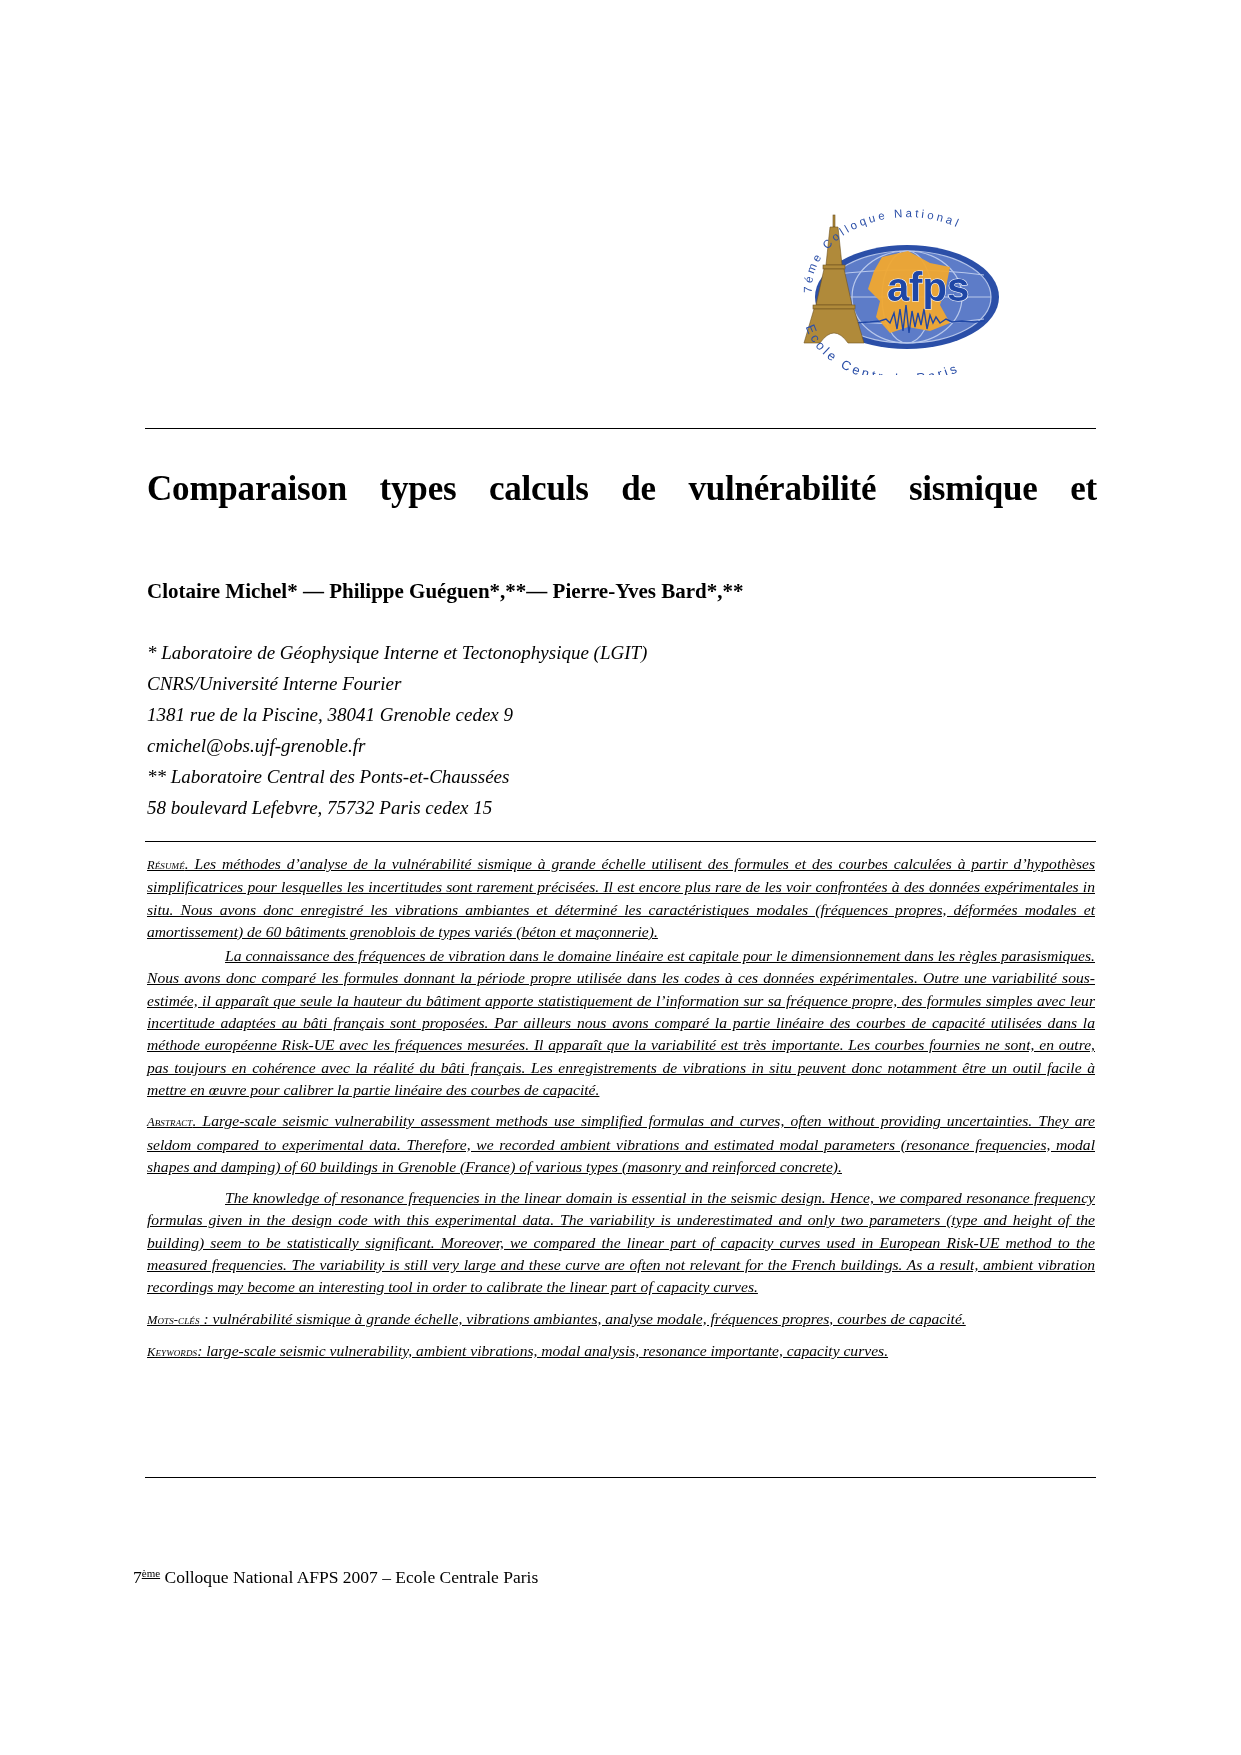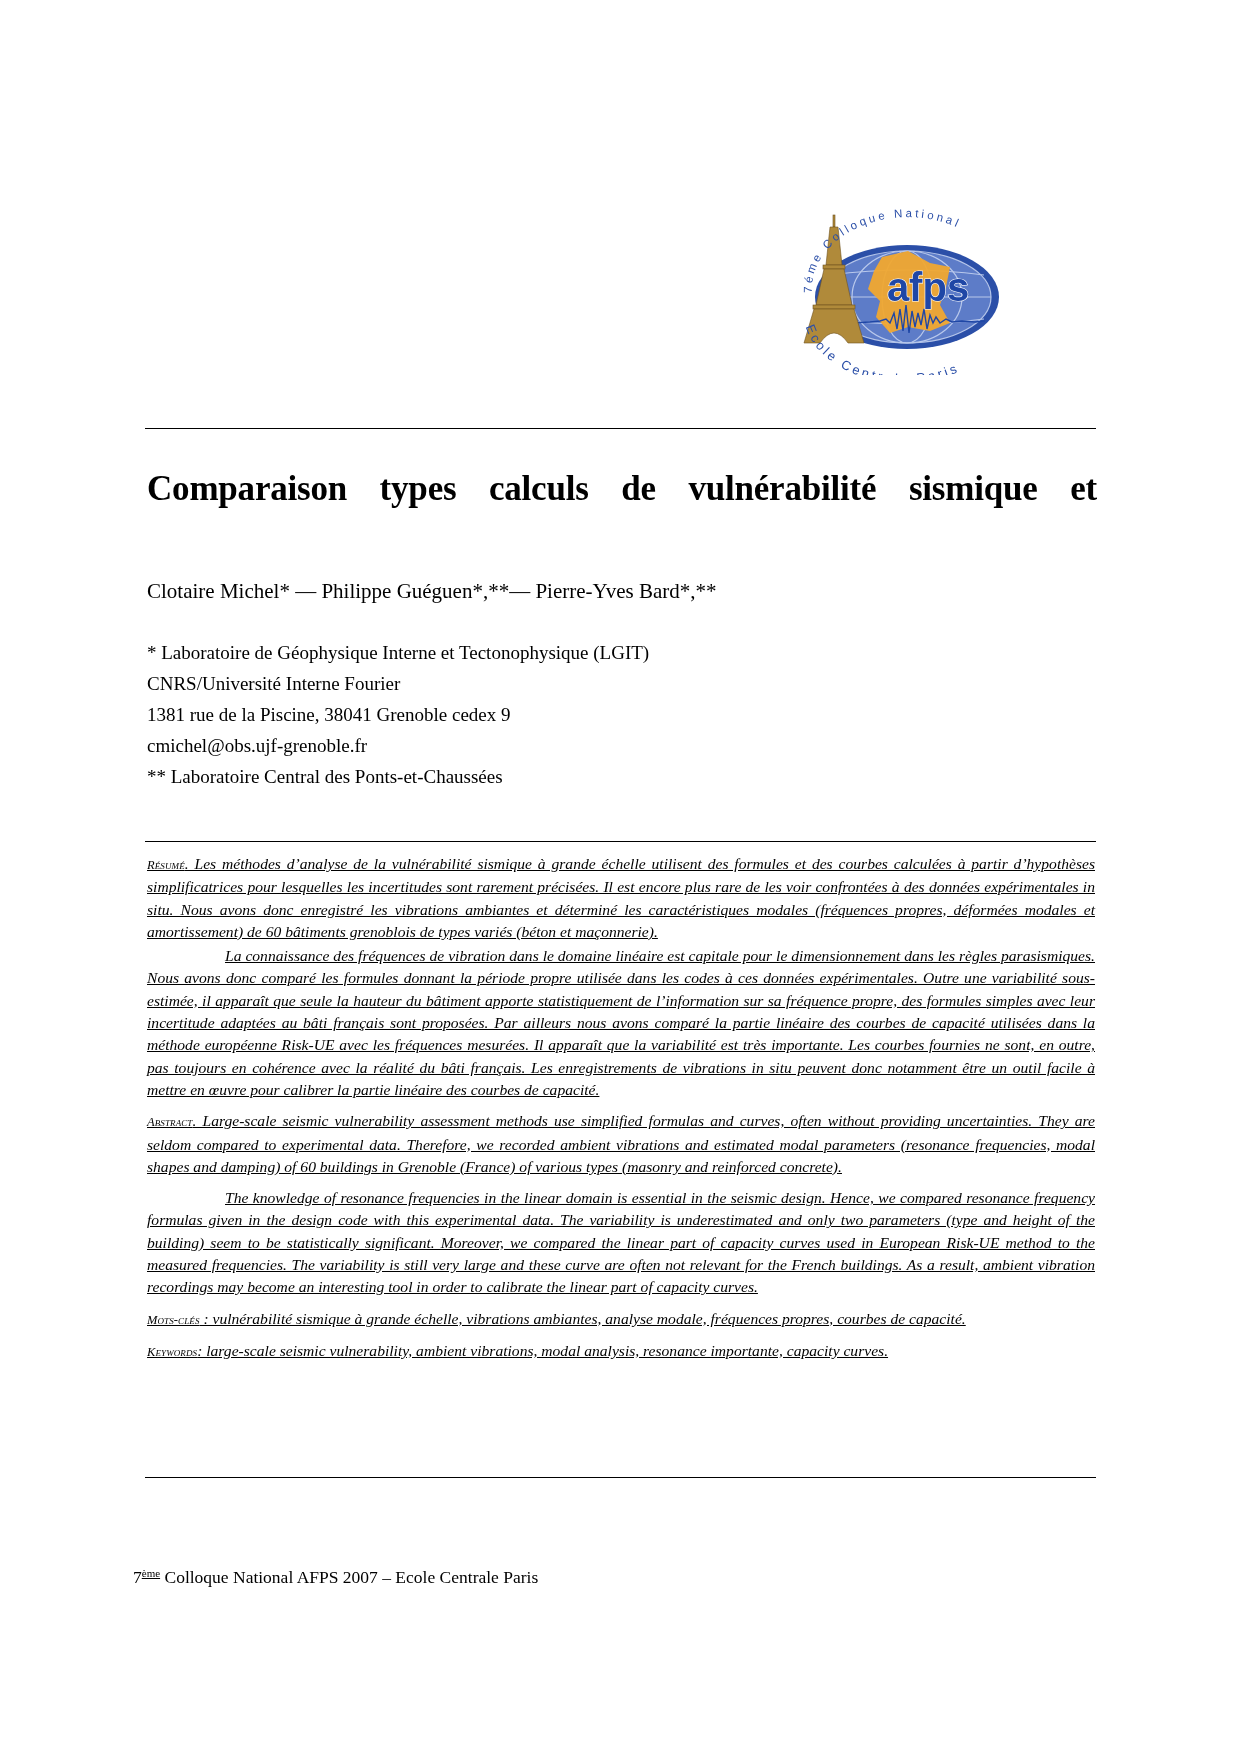--- a/index.html
+++ b/index.html
@@ -11,23 +11,23 @@
 
     .rule { position:absolute; left:145px; width:951px; height:0; border-top:1.6px solid #000; }
     .rule.top { top:428px; }
     .rule.mid { top:841px; }
     .rule.bottom { top:1477px; }
 
     .title { position:absolute; left:147px; top:468px; width:950px; font-family:"Liberation Serif", serif; font-weight:bold; font-size:35px; line-height:41px; text-align:justify; letter-spacing:-0.2px; }
     .title .l1 { display:block; text-align:justify; text-align-last:justify; }
     .title .l2 { display:block; }
 
-    .authors { position:absolute; left:147px; top:578px; font-weight:normal; font-size:21px; line-height:26px; }
+    .authors { position:absolute; left:147px; top:578px; font-weight:bold; font-size:21px; line-height:26px; }
 
-    .affils { position:absolute; left:147px; top:637px; font-size:19px; line-height:31px; }
+    .affils { position:absolute; left:147px; top:637px; font-style:italic; font-size:19px; line-height:31px; }
     .affils div { white-space:nowrap; }
 
     .abstract-block { position:absolute; left:147px; top:853px; width:948px; font-style:italic; font-size:15.6px; line-height:22.3px; text-align:justify;text-decoration:underline; }
     .abstract-block p { margin:0; }
     .abstract-block p.indent { text-indent:78px; margin-top:2px; }
     .abstract-block p.gap { margin-top:9px; }
     .sc { font-variant:small-caps; font-size:12.5px; letter-spacing:0.1px; }
 
     .footer { position:absolute; left:133px; top:1566px; font-size:17.5px; line-height:22px; white-space:nowrap; }
     .footer sup { font-size:11px; vertical-align:top; position:relative; top:-4px;text-decoration:underline; }
@@ -87,20 +87,21 @@
   </h1>
 
   <div class="authors">Clotaire Michel* — Philippe Guéguen*,**— Pierre-Yves Bard*,**</div>
 
   <div class="affils">
     <div>* Laboratoire de Géophysique Interne et Tectonophysique (LGIT)</div>
     <div>CNRS/Université Interne Fourier</div>
     <div>1381 rue de la Piscine, 38041 Grenoble cedex 9</div>
     <div>cmichel@obs.ujf-grenoble.fr</div>
     <div>** Laboratoire Central des Ponts-et-Chaussées</div>
+    <div>58 boulevard Lefebvre, 75732 Paris cedex 15</div>
   </div>
 
   <div class="rule mid"></div>
 
   <div class="abstract-block">
     <p><span class="sc">Résumé</span><span>. Les méthodes d’analyse de la vulnérabilité sismique à grande échelle utilisent des formules et des courbes calculées à partir d’hypothèses simplificatrices pour lesquelles les incertitudes sont rarement précisées. Il est encore plus rare de les voir confrontées à des données expérimentales in situ. Nous avons donc enregistré les vibrations ambiantes et déterminé les caractéristiques modales (fréquences propres, déformées modales et amortissement) de 60 bâtiments grenoblois de types variés (béton et maçonnerie).</span></p>
     <p class="indent">La connaissance des fréquences de vibration dans le domaine linéaire est capitale pour le dimensionnement dans les règles parasismiques. Nous avons donc comparé les formules donnant la période propre utilisée dans les codes à ces données expérimentales. Outre une variabilité sous-estimée, il apparaît que seule la hauteur du bâtiment apporte statistiquement de l’information sur sa fréquence propre, des formules simples avec leur incertitude adaptées au bâti français sont proposées. Par ailleurs nous avons comparé la partie linéaire des courbes de capacité utilisées dans la méthode européenne Risk-UE avec les fréquences mesurées. Il apparaît que la variabilité est très importante. Les courbes fournies ne sont, en outre, pas toujours en cohérence avec la réalité du bâti français. Les enregistrements de vibrations in situ peuvent donc notamment être un outil facile à mettre en œuvre pour calibrer la partie linéaire des courbes de capacité.</p>
     <p class="gap"><span class="sc">Abstract</span><span>. Large-scale seismic vulnerability assessment methods use simplified formulas and curves, often without providing uncertainties. They are seldom compared to experimental data. Therefore, we recorded ambient vibrations and estimated modal parameters (resonance frequencies, modal shapes and damping) of 60 buildings in Grenoble (France) of various types (masonry and reinforced concrete).</span></p>
     <p class="indent gap">The knowledge of resonance frequencies in the linear domain is essential in the seismic design. Hence, we compared resonance frequency formulas given in the design code with this experimental data. The variability is underestimated and only two parameters (type and height of the building) seem to be statistically significant. Moreover, we compared the linear part of capacity curves used in European Risk-UE method to the measured frequencies. The variability is still very large and these curve are often not relevant for the French buildings. As a result, ambient vibration recordings may become an interesting tool in order to calibrate the linear part of capacity curves.</p>
     <p class="gap"><span class="sc">Mots-clés</span><span> : vulnérabilité sismique à grande échelle, vibrations ambiantes, analyse modale, fréquences propres, courbes de capacité.</span></p>

